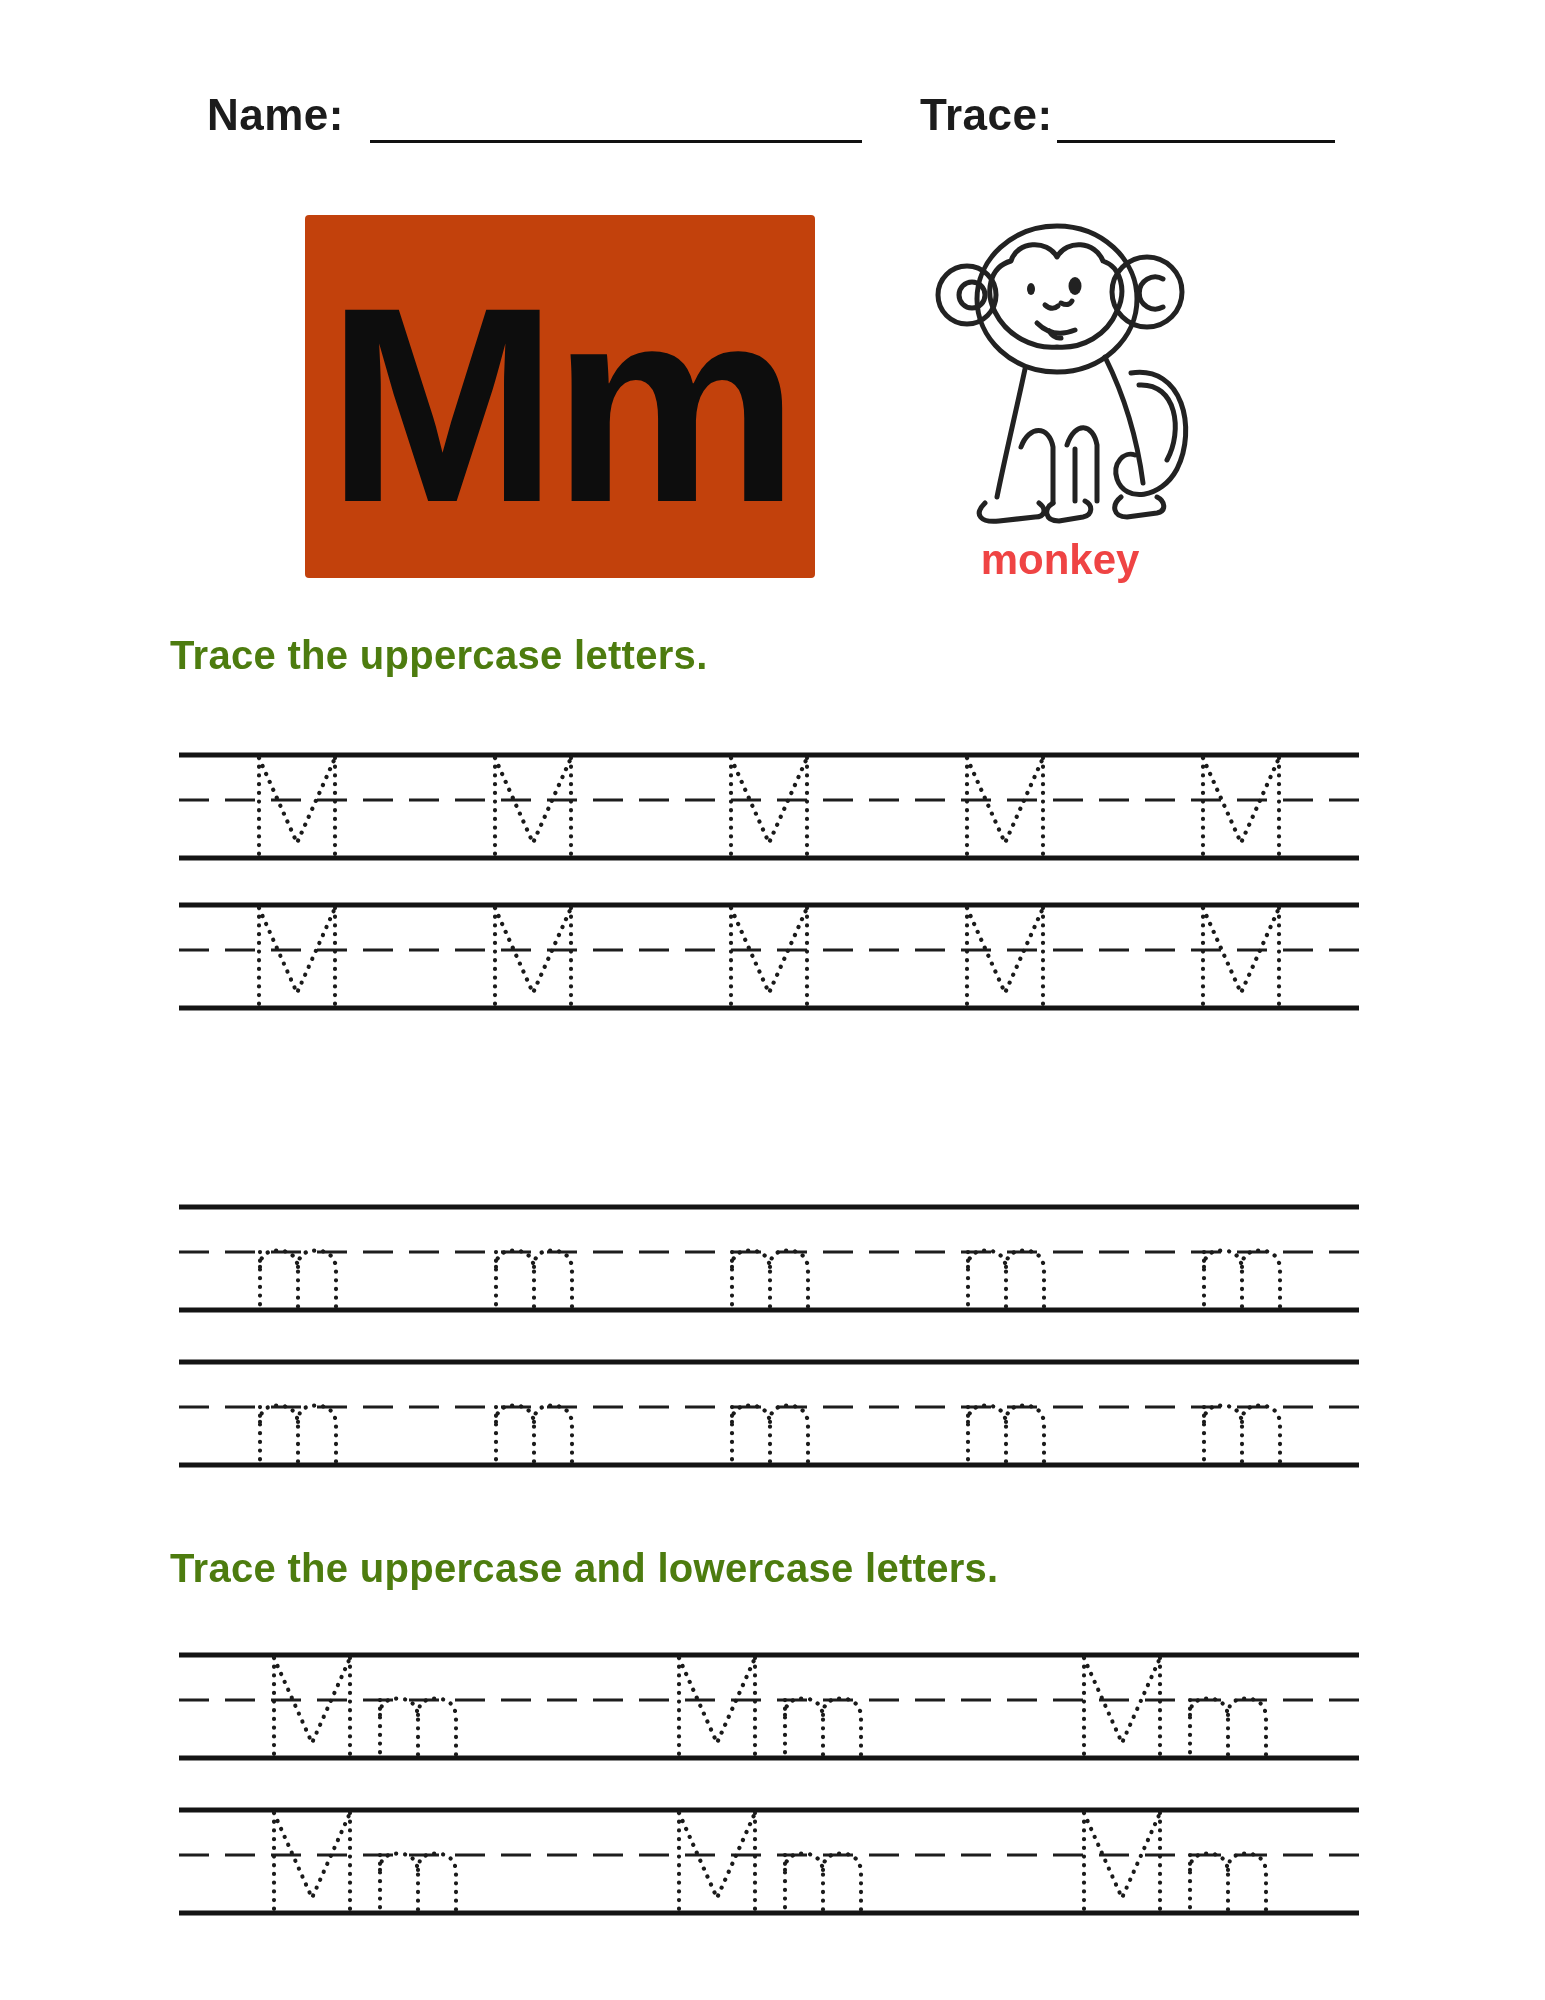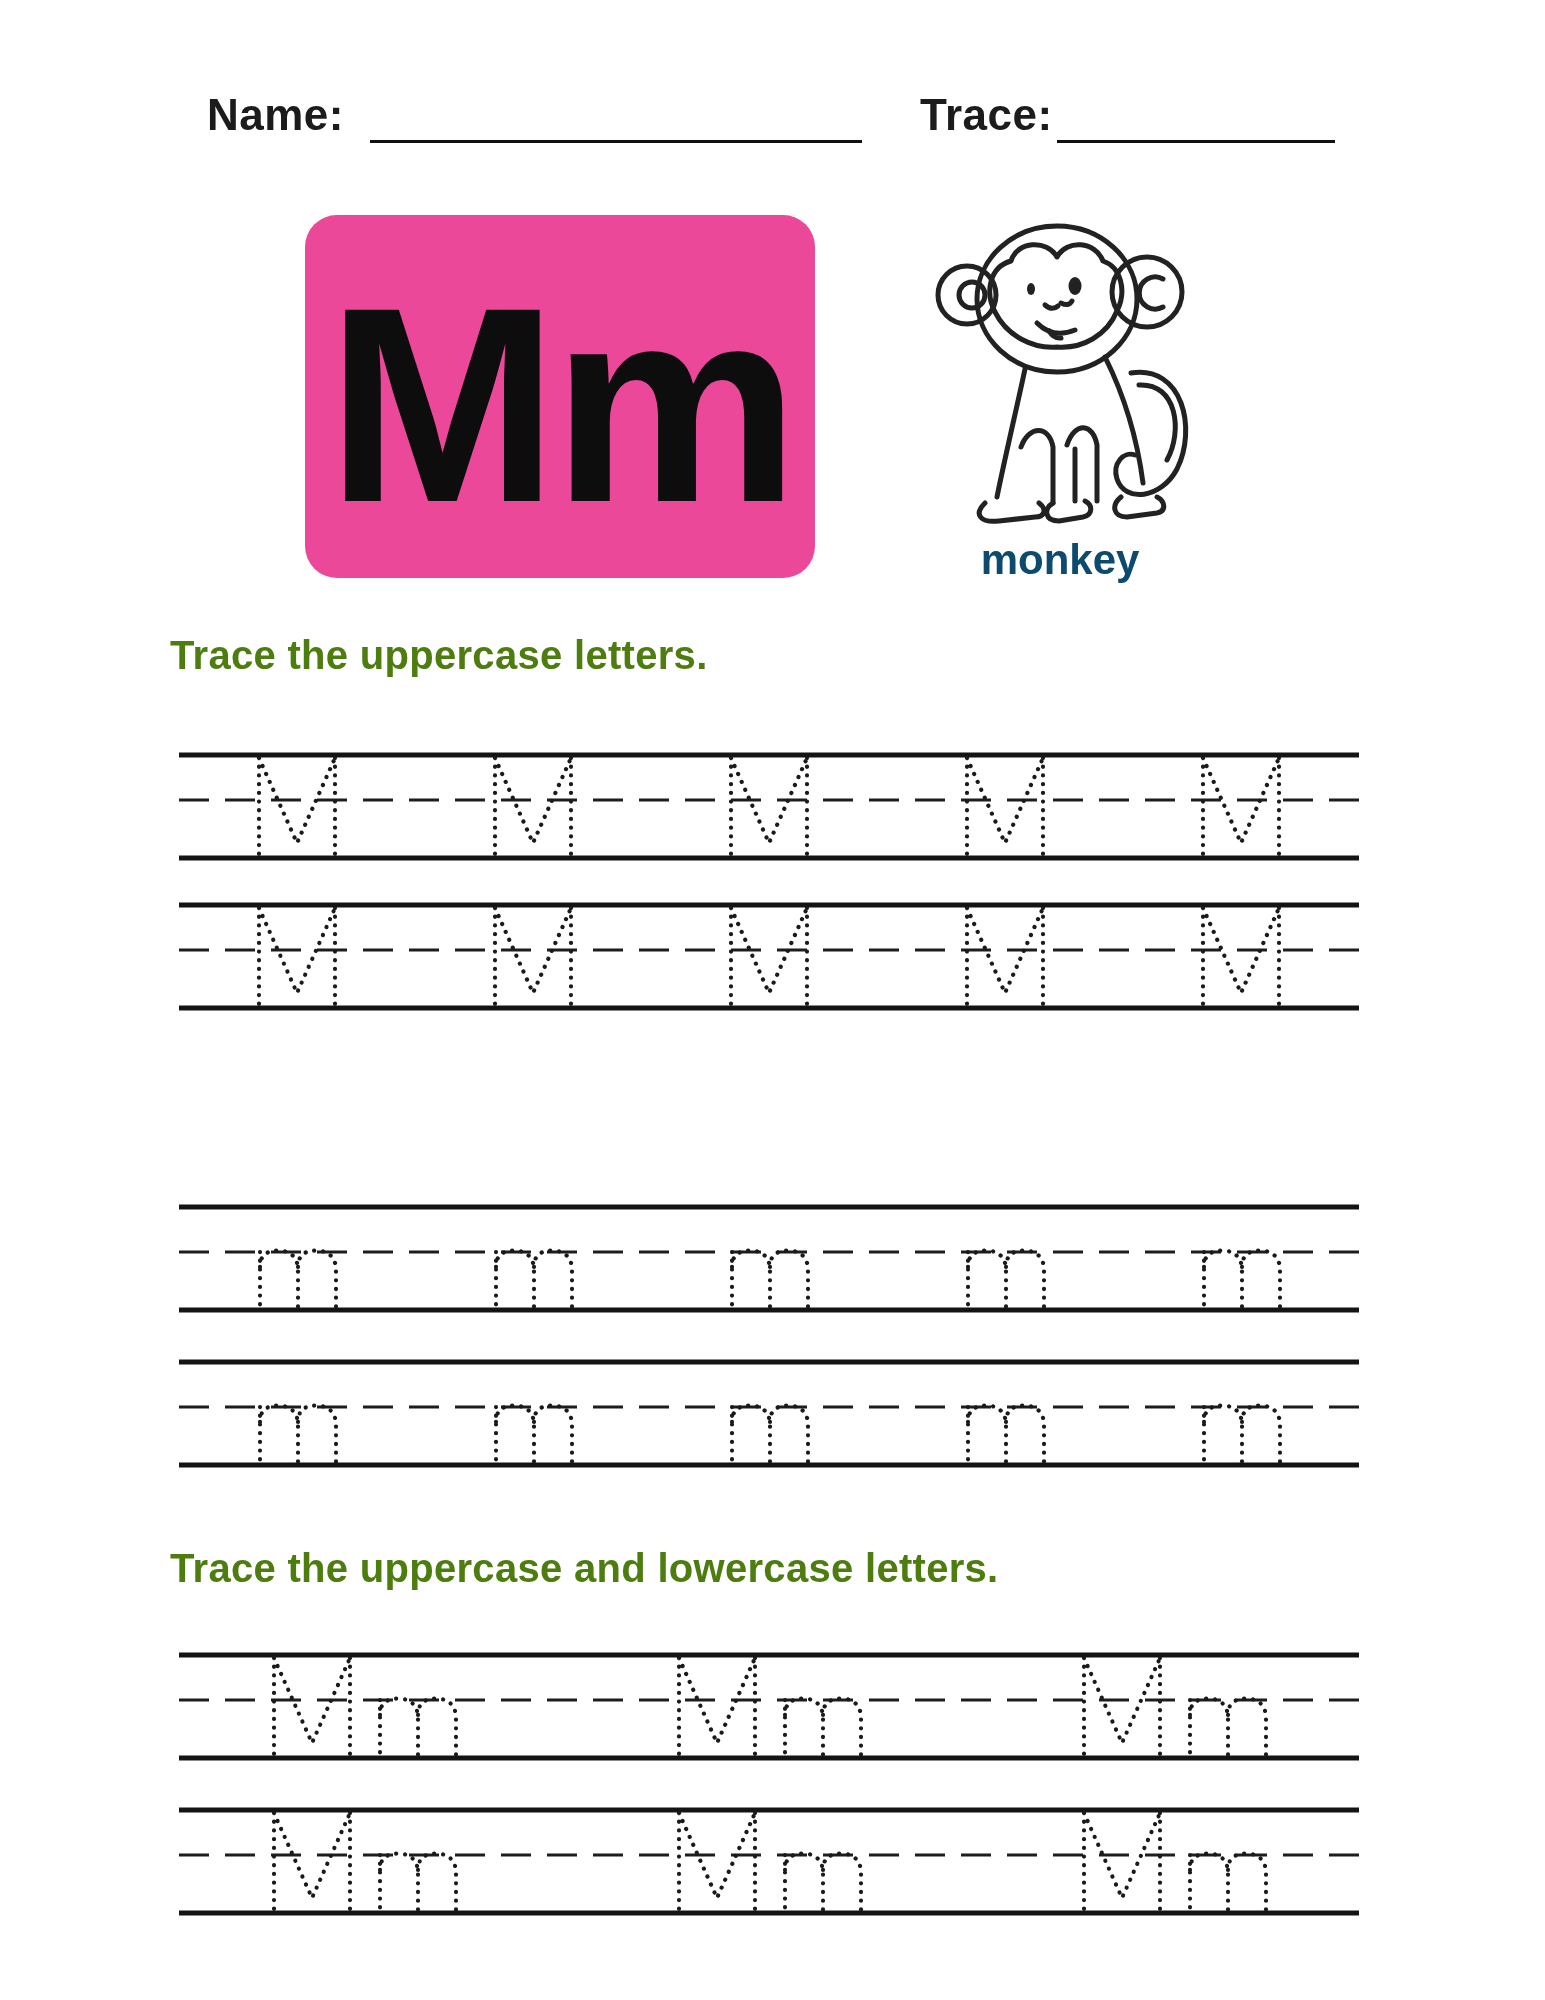--- a/index.html
+++ b/index.html
@@ -12,31 +12,31 @@
     overflow:hidden;
     margin:0 auto;
   }
   .abs{position:absolute;}
   
   .field-label{font-size:44px;font-weight:bold;color:#1c1c1c;letter-spacing:0.5px;}
   .field-line{border-bottom:3px solid #111;height:0;}
   
   .letter-card{
     left:305px;top:215px;width:510px;height:363px;
-    background:#ec4899;border-radius:32px;
+    background:#c2410c;border-radius:4px;
     display:flex;align-items:center;justify-content:center;
   }
   .letter-card span{
     font-size:278px;font-weight:bold;color:#0d0d0d;
     letter-spacing:-6px;line-height:1;transform:translateY(8px);
   }
   
   .figure{left:920px;top:192px;width:280px;display:flex;flex-direction:column;align-items:center;}
   .figure svg{display:block;}
-  .figure .caption{font-size:42px;font-weight:600;color:#0c4a6e;margin-top:4px;}
+  .figure .caption{font-size:42px;font-weight:600;color:#ef4444;margin-top:4px;}
   .mono-line{fill:none;stroke:#222;stroke-width:5;stroke-linecap:round;stroke-linejoin:round;}
   
   .section-heading{font-size:40px;font-weight:bold;color:#4d7c0f;letter-spacing:0.3px;}
   
   .trace-row{left:179px;width:1180px;height:113px;}
   .trace-row svg{display:block;}
   .solid{stroke:#141414;stroke-width:5;}
   .dashline{stroke:#1d1d1d;stroke-width:3;stroke-dasharray:30 16;}
   .trace{fill:none;stroke:#1a1a1a;stroke-width:4.2;stroke-linecap:round;stroke-dasharray:0.1 8.6;}
 </style>

